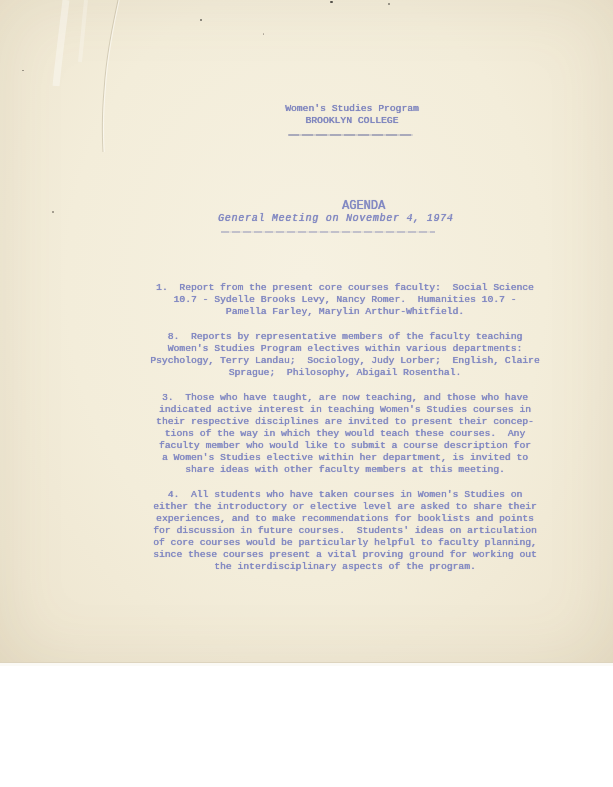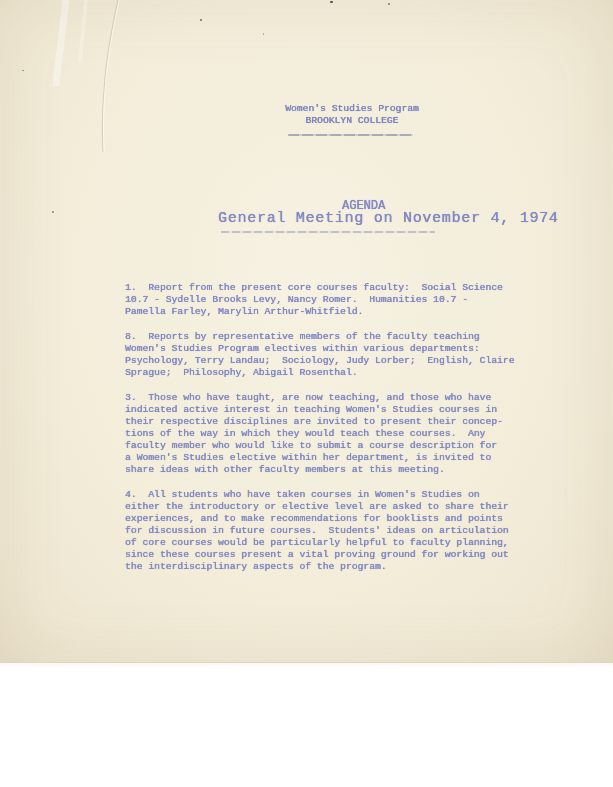--- a/index.html
+++ b/index.html
@@ -39,34 +39,35 @@
   }
   .agenda-title {
     position: absolute;
     top: 200px; left: 342px;
     font-size: 12px; line-height: 12px;
     white-space: nowrap;
   }
   .agenda-subtitle {
     position: absolute;
     top: 213px; left: 218px;
-    font-size: 15px; line-height: 12px;
+    font-size: 10px; line-height: 12px;
     letter-spacing: 0.73px;
     white-space: nowrap;
+    font-style: italic;
   }
   .agenda-underline {
     position: absolute;
     top: 231px; left: 221px; width: 214px; height: 1.6px;
     background: repeating-linear-gradient(90deg,
       rgba(116, 121, 172, 0.40) 0 8px, rgba(116, 121, 172, 0.12) 8px 11px);
   }
   .doc-text {
     position: absolute;
     top: 282px; left: 125px; width: 440px;
-    font-size: 9.7px; line-height: 12px;
+    font-size: 9.7px; line-height: 12px; text-align: center;
   }
   .doc-text p {
     margin: 0 0 13px 0;
     white-space: pre;
   }
   .crease-svg { position: absolute; top: 0; left: 0; pointer-events: none; }
   .speck { position: absolute; border-radius: 1px; }
   .speck-a { top: 1px;  left: 330px; width: 3px; height: 2px; background: #55524b; }
   .speck-b { top: 3px;  left: 388px; width: 2px; height: 2px; background: #7d786e; }
   .speck-c { top: 19px; left: 200px; width: 2px; height: 2px; background: #6b675f; }

